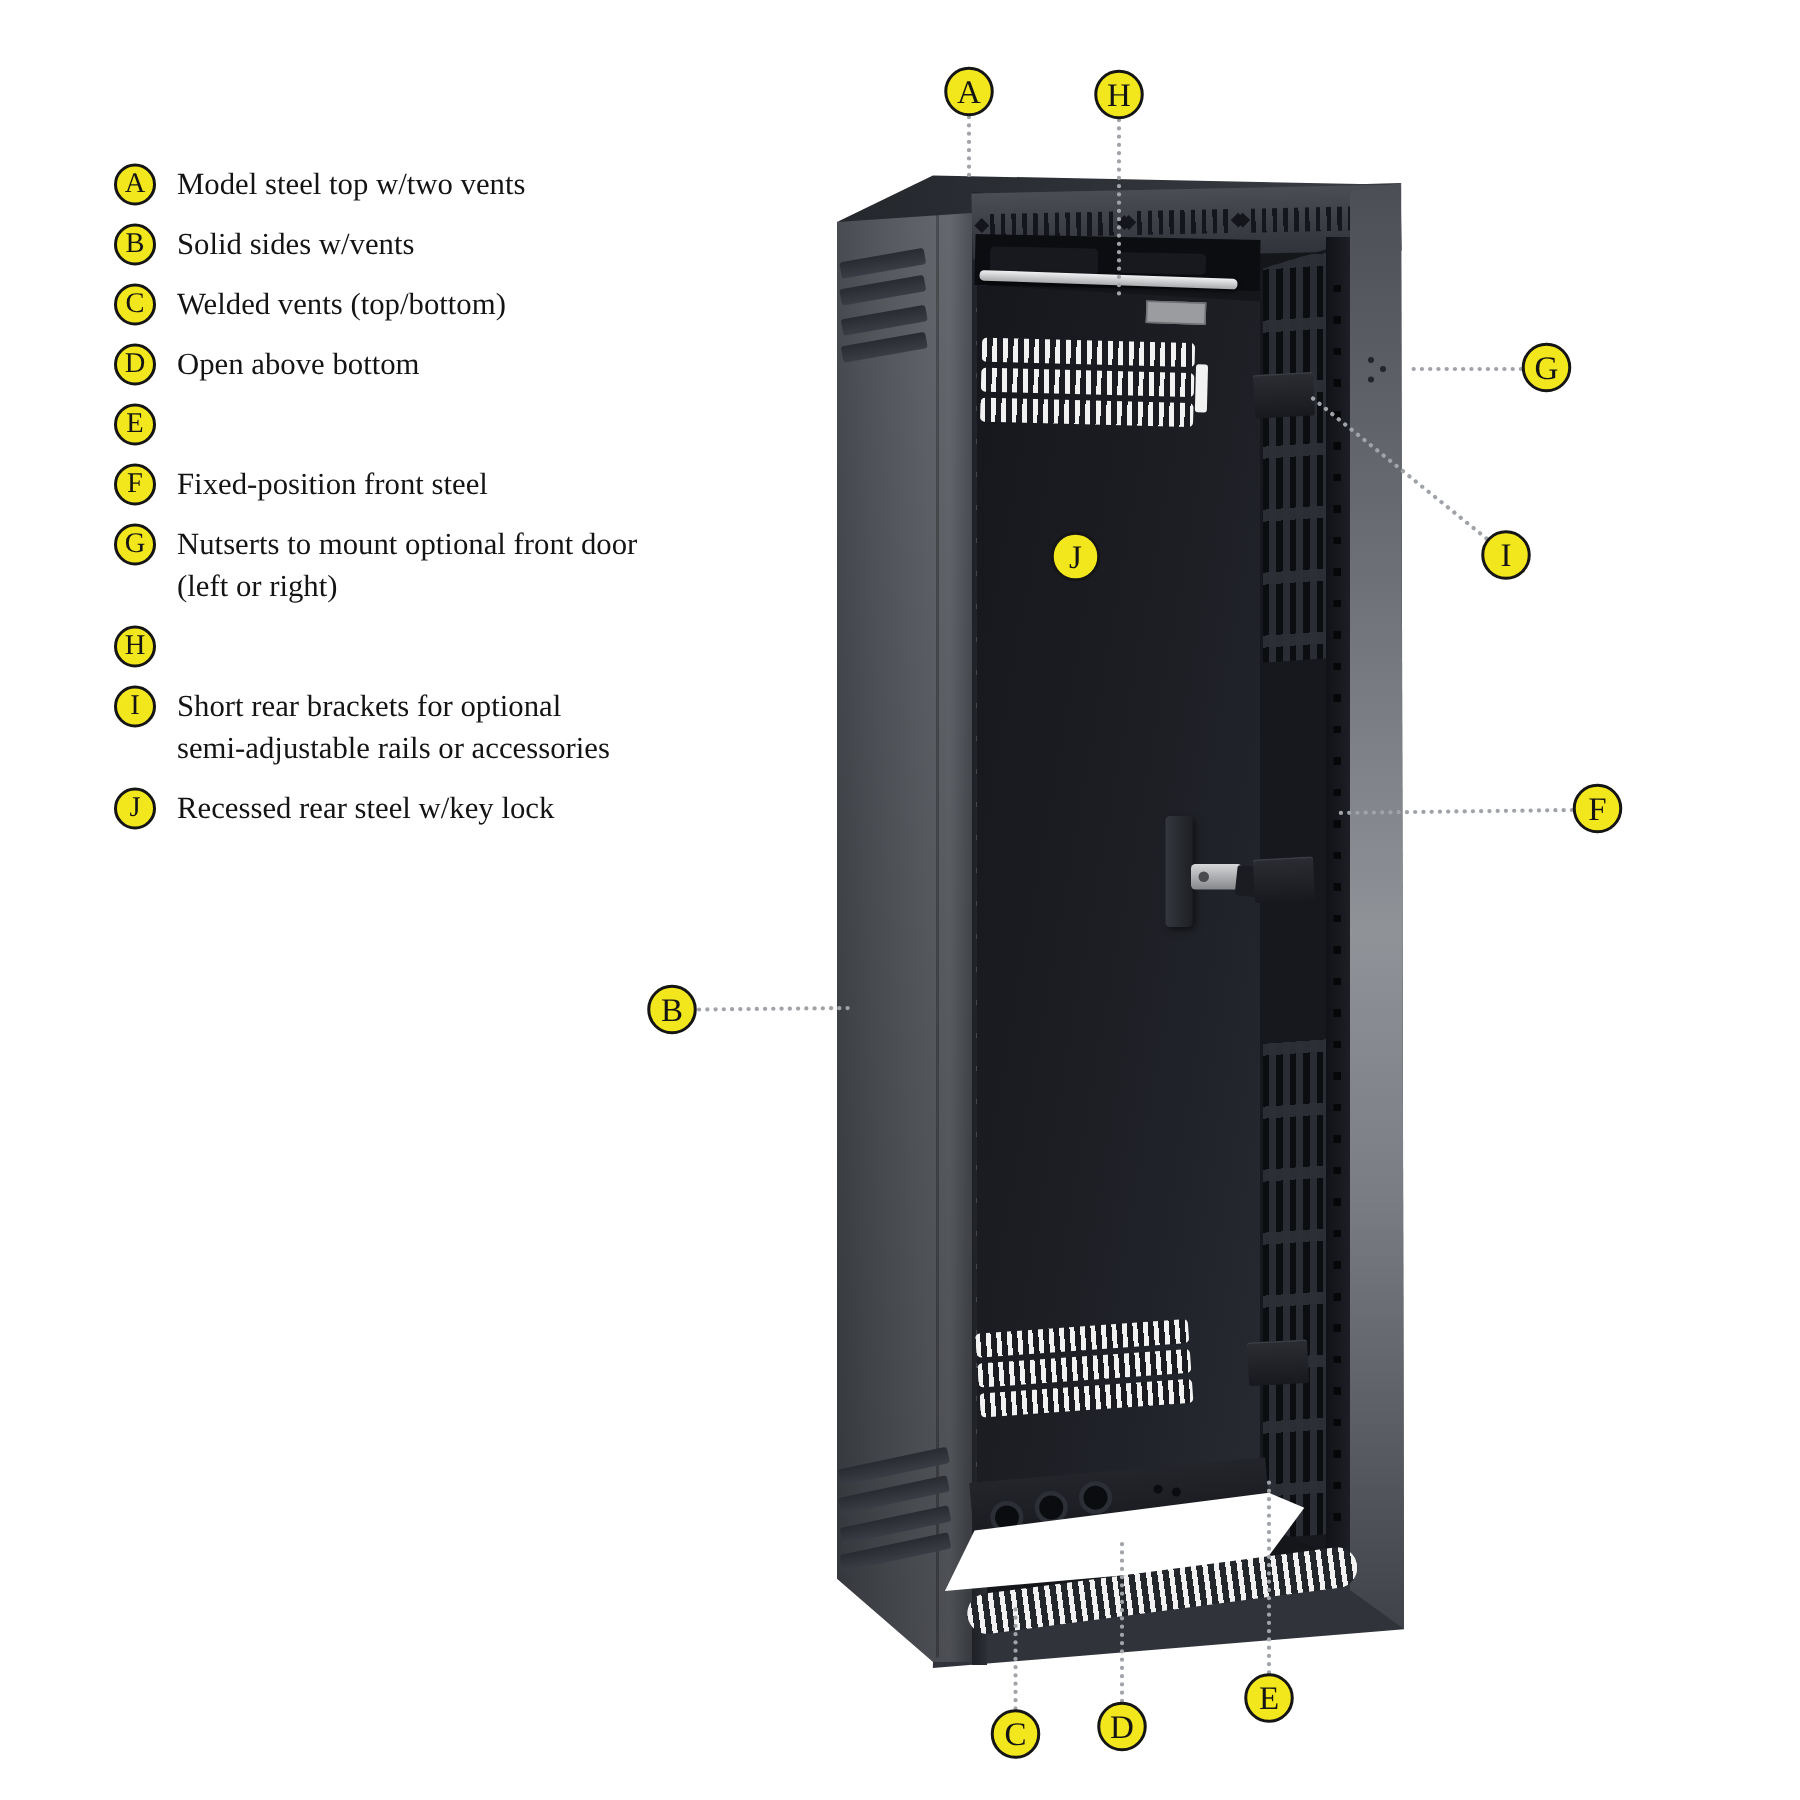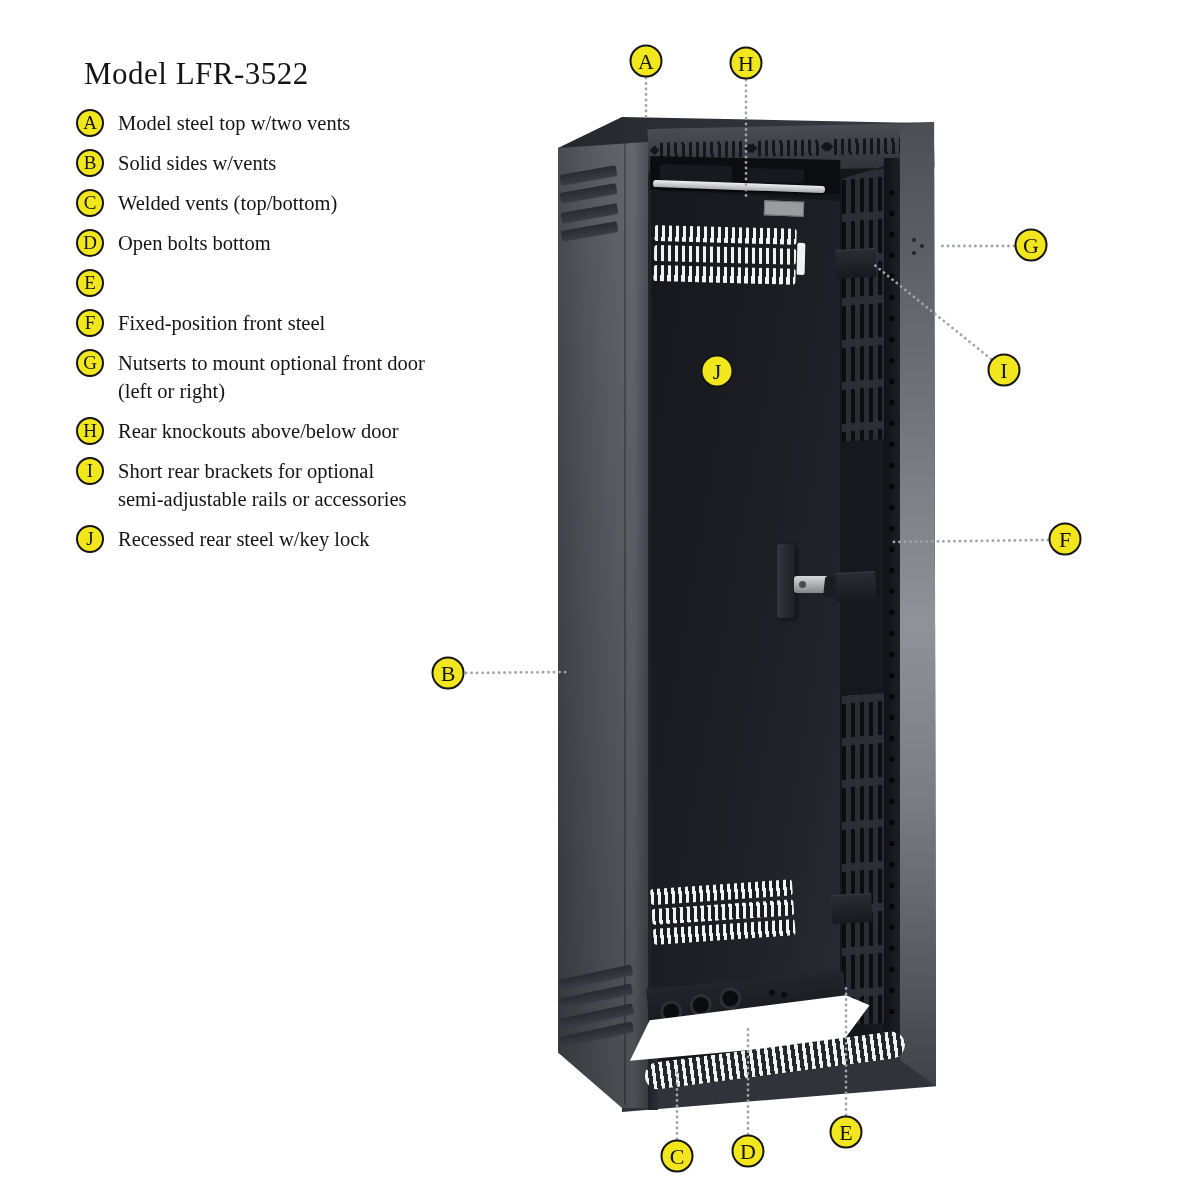--- a/index.html
+++ b/index.html
@@ -89,54 +89,52 @@
     clip-path:polygon(10% 38%,89.5% 3%,99% 17%,88% 68%,2% 94%);}
   #bottom-vent-strip{left:645px;top:1064px;width:262px;height:27px;border-radius:14px;
     transform:rotate(-7.5deg);transform-origin:left center;
     background:repeating-linear-gradient(90deg,#f2f2f2 0 3.4px,#23262b 3.4px 7.6px);}
 </style>
 </head>
 <body>
 
 <div class="canvas" style="--bg: #ffffff; --text: #141414; --bubble-fill: #f2e71c; --bubble-border: #151515;">
 
-  <div class="title">Model LFR-3522</div>
 
   <div class="legend" id="legend">
       <div class="legend-item">
         <span class="bubble sm">A</span>
         <span class="legend-text">Model steel top w/two vents</span>
       </div>
       <div class="legend-item">
         <span class="bubble sm">B</span>
         <span class="legend-text">Solid sides w/vents</span>
       </div>
       <div class="legend-item">
         <span class="bubble sm">C</span>
         <span class="legend-text">Welded vents (top/bottom)</span>
       </div>
       <div class="legend-item">
         <span class="bubble sm">D</span>
-        <span class="legend-text">Open bolts bottom</span>
+        <span class="legend-text">Open above bottom</span>
       </div>
       <div class="legend-item">
         <span class="bubble sm">E</span>
       </div>
       <div class="legend-item">
         <span class="bubble sm">F</span>
         <span class="legend-text">Fixed-position front steel</span>
       </div>
       <div class="legend-item">
         <span class="bubble sm">G</span>
         <span class="legend-text">Nutserts to mount optional front door
 (left or right)</span>
       </div>
       <div class="legend-item">
         <span class="bubble sm">H</span>
-        <span class="legend-text">Rear knockouts above/below door</span>
       </div>
       <div class="legend-item">
         <span class="bubble sm">I</span>
         <span class="legend-text">Short rear brackets for optional
 semi-adjustable rails or accessories</span>
       </div>
       <div class="legend-item">
         <span class="bubble sm">J</span>
         <span class="legend-text">Recessed rear steel w/key lock</span>
       </div>

